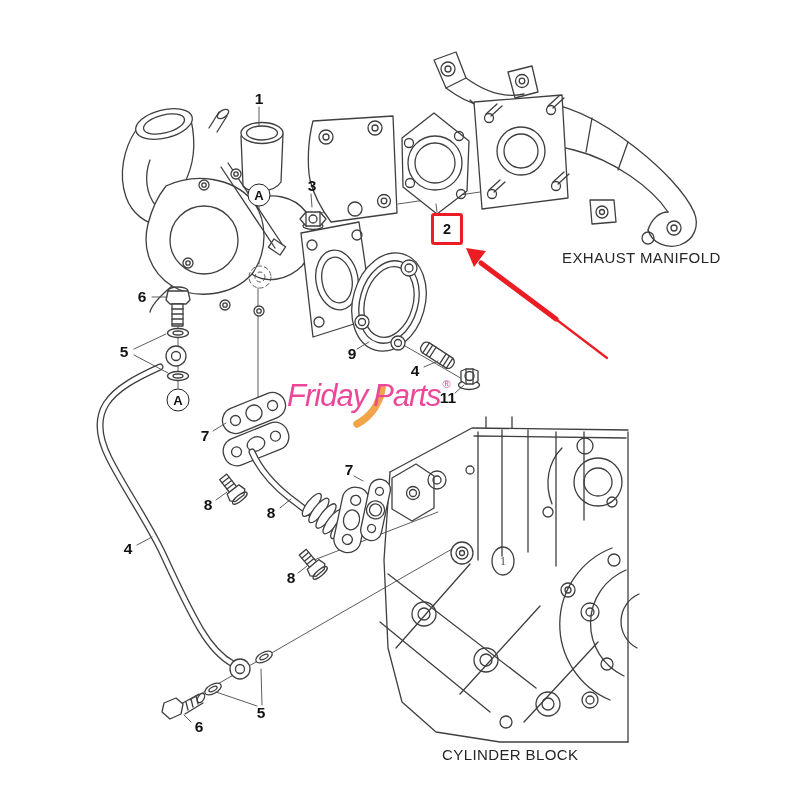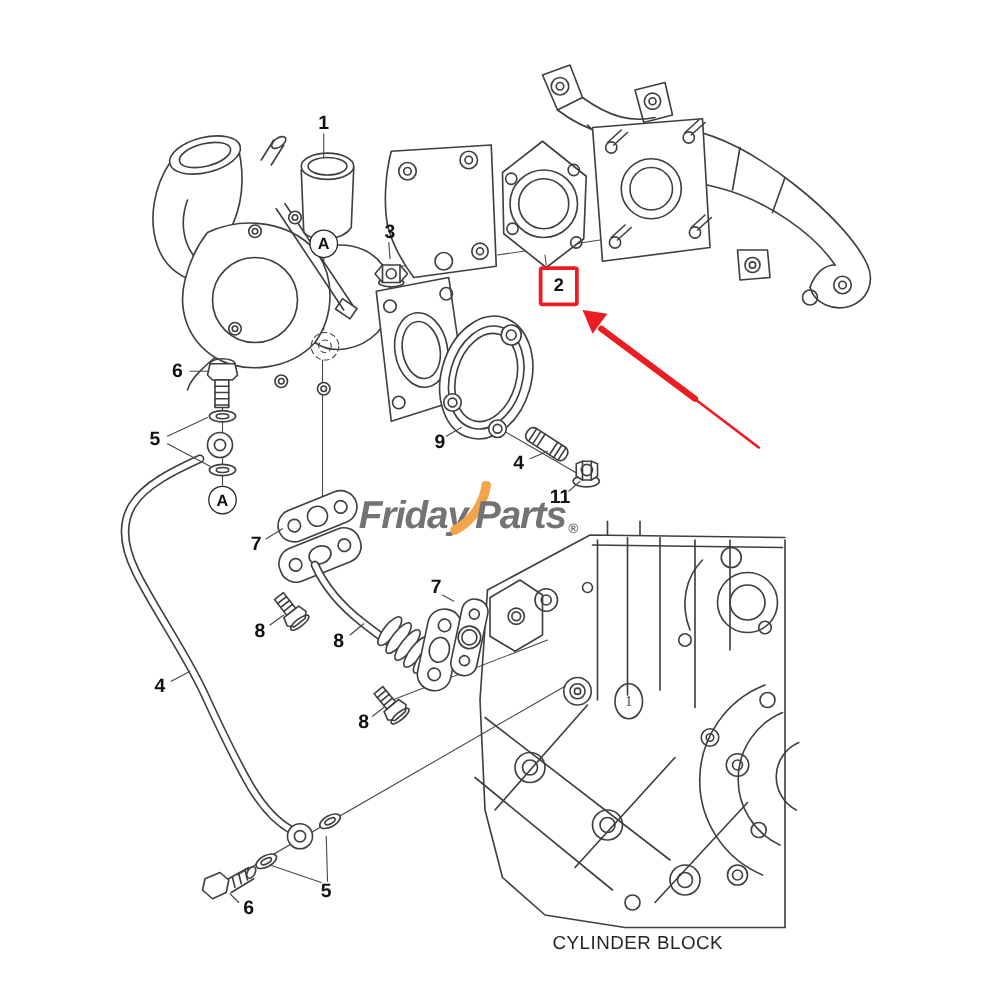--- a/index.html
+++ b/index.html
@@ -13,22 +13,22 @@
   .dash{stroke-dasharray:4 3;}
   .pipeO{fill:none;stroke:#3f3f3f;stroke-width:7;stroke-linecap:round;stroke-linejoin:round;}
   .pipeI{fill:none;stroke:#ffffff;stroke-width:4.4;stroke-linecap:round;stroke-linejoin:round;}
   .plabel{position:absolute;z-index:6;transform:translate(-50%,-50%);font-weight:bold;
           font-size:15.5px;color:#111;line-height:1;white-space:nowrap;}
   .acirc{position:absolute;z-index:6;transform:translate(-50%,-50%);width:21px;height:21px;
          border:1.8px solid #222;border-radius:50%;display:flex;align-items:center;
          justify-content:center;font-weight:bold;font-size:13px;color:#111;background:#fff;}
   .caption{position:absolute;z-index:6;font-size:15px;color:#262626;letter-spacing:0.4px;
            white-space:nowrap;}
-  .watermark{position:absolute;left:287px;top:379px;z-index:2;display:flex;align-items:flex-end;
-             font-style:italic;font-weight:bold;font-size:31px;color:#737373;
+  .watermark{position:absolute;left:287px;top:379px;z-index:2;display:flex;align-items:flex-start;
+             font-style:italic;font-weight:normal;font-size:31px;color:#ec4899;
              letter-spacing:-1px;line-height:1.1;}
   .wm-swoosh{margin:6px -13px 0 -15px;}
   .wm-reg{font-size:11px;font-style:normal;margin-left:2px;margin-top:-1px;}
   .redbox{position:absolute;left:431px;top:213px;width:26px;height:26px;border:3px solid #ec1c24;
           border-radius:3px;z-index:7;display:flex;align-items:center;justify-content:center;
           font-weight:bold;font-size:14.5px;color:#111;background:transparent;}
   .blockmark{position:absolute;z-index:3;transform:translate(-50%,-50%);font-size:12px;
              color:#4a4a4a;font-family:"Liberation Serif",serif;}
 </style>
 </head>
@@ -346,20 +346,21 @@
   <div class="plabel" style="left:352px;top:354px">9</div>
   <div class="plabel" style="left:448px;top:398px">11</div>
   <div class="plabel" style="left:415px;top:371px">4</div>
   <div class="plabel" style="left:271px;top:513px">8</div>
 
   <div class="acirc" style="left:259px;top:195px">A</div>
   <div class="acirc" style="left:178px;top:400px">A</div>
 
   <div class="blockmark" style="left:503px;top:561px">1</div>
 
+  <div class="caption" style="left:562px;top:249px">EXHAUST MANIFOLD</div>
   <div class="caption" style="left:442px;top:746px">CYLINDER BLOCK</div>
 
   <div class="redbox">
     <span>2</span>
   </div>
   <svg class="red" width="800" height="800" viewBox="0 0 800 800">
     <line x1="607" y1="358" x2="553" y2="317" stroke="#ec1c24" stroke-width="2.2" stroke-linecap="round"></line>
     <line x1="556" y1="319" x2="481" y2="263" stroke="#ec1c24" stroke-width="5" stroke-linecap="round"></line>
     <polygon points="466,248 486,251 474,267" fill="#ec1c24"></polygon>
   </svg>

